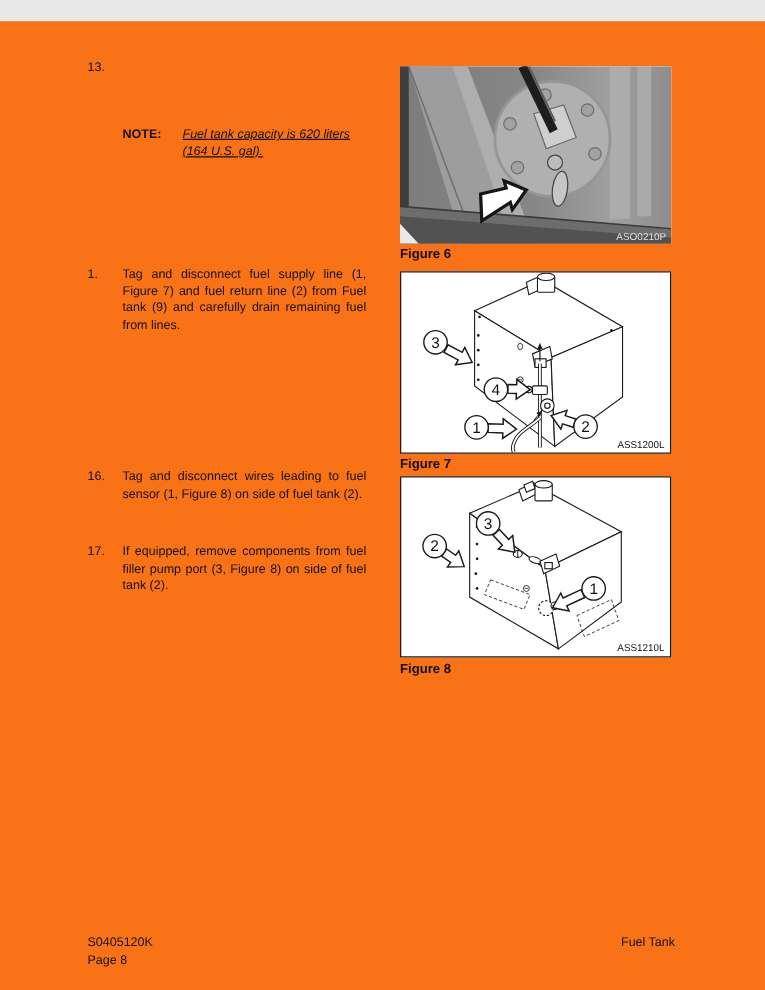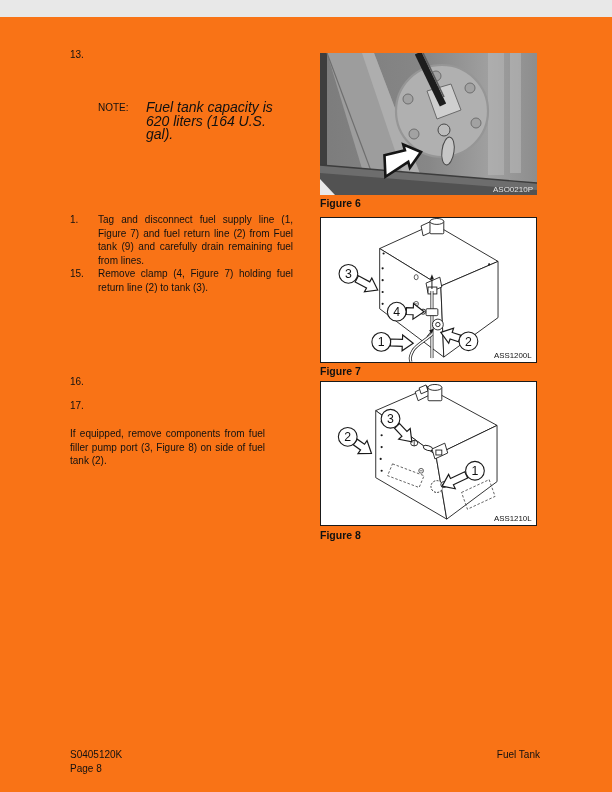--- a/index.html
+++ b/index.html
@@ -5,24 +5,24 @@
   html,body{margin:0;padding:0;background:#e8e8e8;}
   .page{
     position:relative;width:612px;height:792px;background:#f97316;
     font-family:"Liberation Sans",sans-serif;color:#111;overflow:hidden;
     margin:17px auto;
   }
   
   .step{position:absolute;left:70px;width:223px;display:flex;}
   .step .num{flex:0 0 28px;font-size:10px;line-height:13.7px;}
   .step .txt{margin:0;width:195px;font-size:10px;line-height:13.7px;text-align:justify;}
-  .s13{top:31px;} .s14{top:196px;} .s15{top:250px;} .s16{top:358px;} .s17{top:382px;flex-direction:column;}
+  .s13{top:31px;} .s14{top:196px;} .s15{top:250px;} .s16{top:358px;} .s17{top:418px;}
   .note{position:absolute;left:98px;top:84px;width:196px;display:flex;}
-  .note .note-label{flex:0 0 48px;font-weight:normal;font-size:10px;line-height:13.7px;}
-  .note .note-text{margin:0;width:148px;font-style:italic;font-size:14px;line-height:13.7px;}
+  .note .note-label{flex:0 0 48px;font-weight:bold;font-size:10px;line-height:13.7px;}
+  .note .note-text{margin:0;width:148px;font-style:italic;font-size:10px;line-height:13.7px;text-decoration:underline;}
   
   .figure-frame{position:absolute;left:320px;width:217px;box-sizing:border-box;background:#fff;}
   .f6{top:36px;height:142px;}
   .f7{top:200px;height:146px;border:1px solid #1a1a1a;}
   .f8{top:364px;height:145px;border:1px solid #1a1a1a;}
   .figure-frame svg{display:block;width:100%;height:100%;}
   .fig-caption{position:absolute;left:320px;font-size:10.5px;font-weight:bold;line-height:13px;}
   .c6{top:180px;} .c7{top:348px;} .c8{top:512px;}
   
   .lineart{fill:#ffffff;stroke:#1a1a1a;stroke-width:0.9;}
@@ -52,27 +52,24 @@
   <div class="note">
     <span class="note-label">NOTE:</span>
     <p class="note-text">Fuel tank capacity is 620 liters (164 U.S. gal).</p>
   </div>
 
   <div class="step s14">
     <span class="num">1.</span>
     <p class="txt">Tag and disconnect fuel supply line (1, Figure 7) and fuel return line (2) from Fuel tank (9) and carefully drain remaining fuel from lines.</p>
   </div>
 
-  <div class="step s15">
-    <span class="num">15.</span>
-    <p class="txt">Remove clamp (4, Figure 7) holding fuel return line (2) to tank (3).</p>
-  </div>
 
   <div class="step s16">
     <span class="num">16.</span>
+    <p class="txt">Tag and disconnect wires leading to fuel sensor (1, Figure 8) on side of fuel tank (2).</p>
   </div>
 
   <div class="step s17">
     <span class="num">17.</span>
     <p class="txt">If equipped, remove components from fuel filler pump port (3, Figure 8) on side of fuel tank (2).</p>
   </div>
 
   <div class="figure-frame f6">
     <svg viewBox="0 0 217 142">
       <defs>

